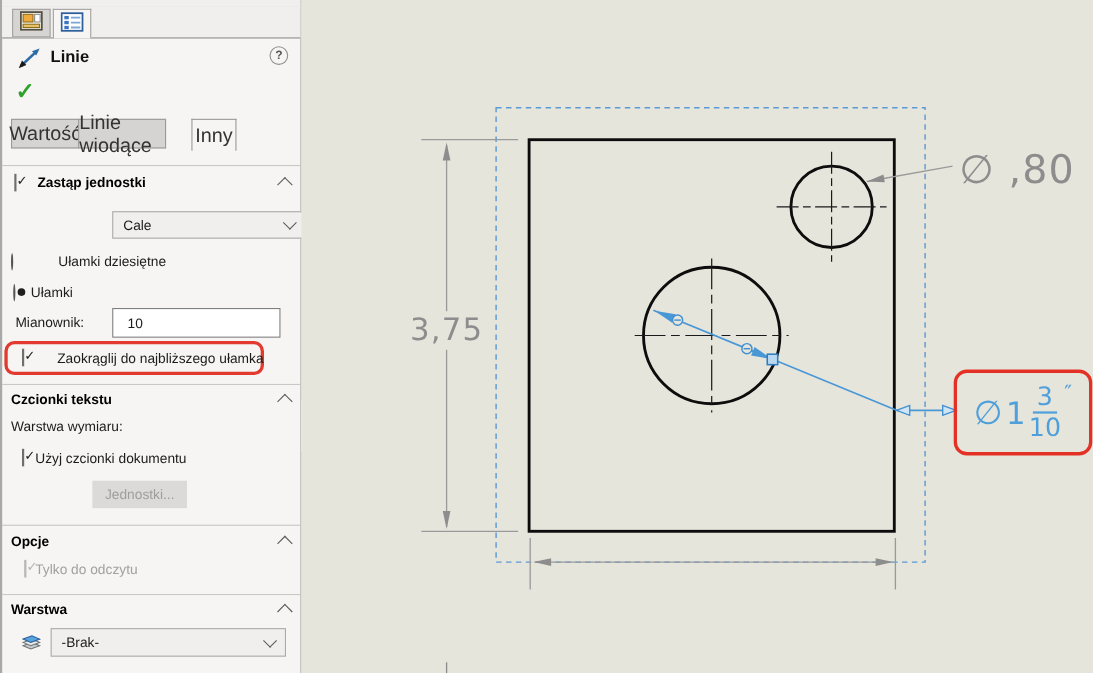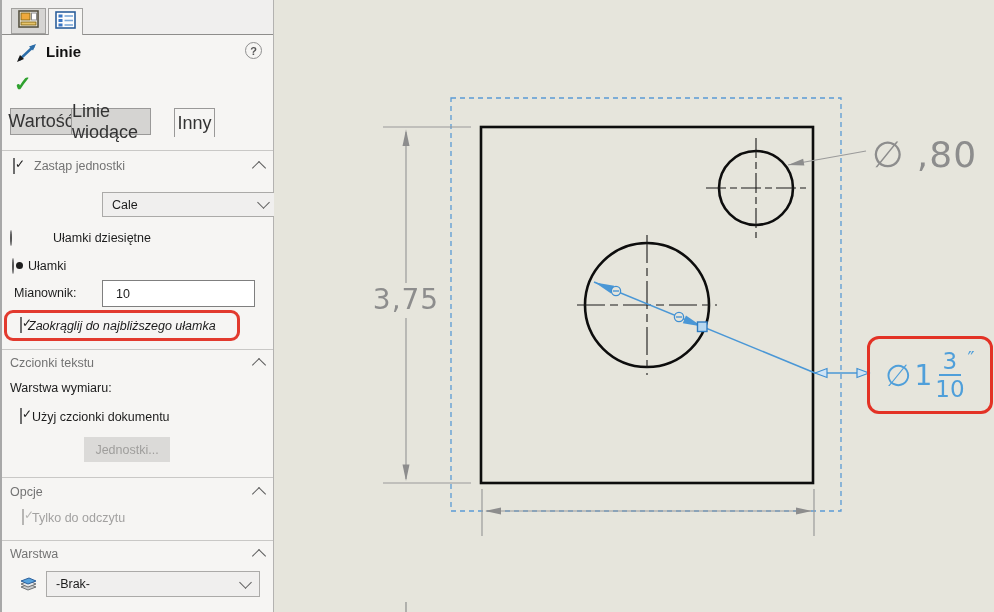--- a/index.html
+++ b/index.html
@@ -26,21 +26,21 @@
   .help::after{content:"?";}
   .okcheck{color:#2fa12f;font-size:21px;font-weight:bold;line-height:1;}
   .okcheck::after{content:"✓";}
   
   .stab{position:absolute;top:108px;height:27px;display:flex;align-items:center;justify-content:center;
         box-sizing:border-box;font-size:18px;color:#333;}
   .stab.inactive{background:#d5d4d2;border:1px solid #9a9998;}
   .stab.active{background:#f6f5f3;border:1px solid #9a9998;border-bottom:none;height:29px;}
   .sep{left:0;width:100%;height:1px;background:#c9c8c6;}
   .lbl{font-size:12.5px;color:#1c1c1c;white-space:nowrap;}
-  .bold{font-weight:normal;color:#737373;}
+  .bold{font-weight:bold;color:#000000;}
   .grey{color:#a2a1a0;}
   
   .chev-up{width:9px;height:9px;border-left:1.8px solid #5c5c5c;border-top:1.8px solid #5c5c5c;transform:rotate(45deg);}
   .chev-dn{width:8px;height:8px;border-right:1.6px solid #5c5c5c;border-bottom:1.6px solid #5c5c5c;transform:rotate(45deg);margin-top:-4px;}
   
   .cb{width:14px;height:14px;background:#fff;border:1px solid #6e6e6e;box-sizing:border-box;position:relative;}
   .cb.checked::after{content:"✓";position:absolute;left:1px;top:-2px;font-size:12px;color:#222;}
   .cb.disabled{border-color:#b7b6b4;background:#f2f1ef;}
   .cb.disabled::after{color:#b7b6b4;}
   .radio{width:14px;height:14px;border:1px solid #565656;border-radius:50%;background:#fff;box-sizing:border-box;position:relative;}
@@ -143,21 +143,21 @@
   <span class="a lbl" style="left:26px;top:259px;">Ułamki</span>
 
   <span class="a lbl" style="left:12px;top:286px;">Mianownik:</span>
   <div class="a inp" style="left:100px;top:280px;width:153px;height:27px;">
     <span>10</span>
   </div>
 
   
   <div class="a redring" style="left:2px;top:310px;width:236px;height:31px;"></div>
   <span class="a cb checked" style="left:12px;top:318px;"></span>
-  <span class="a lbl" style="left:26px;top:319px;font-style:italic;">Zaokrąglij do najbliższego ułamka</span>
+  <span class="a lbl" style="left:50px;top:319px;">Zaokrąglij do najbliższego ułamka</span>
 
   <div class="a sep" style="top:349px;"></div>
 
   
   <span class="a lbl bold" style="left:8px;top:356px;">Czcionki tekstu</span>
   <span class="a chev-up" style="left:252px;top:360px;"></span>
   <span class="a lbl" style="left:8px;top:381px;">Warstwa wymiaru:</span>
   <span class="a cb checked" style="left:10px;top:409px;"></span>
   <span class="a lbl" style="left:30px;top:410px;">Użyj czcionki dokumentu</span>
   <div class="a btn-dis" style="left:82px;top:437px;width:86px;height:25px;">

